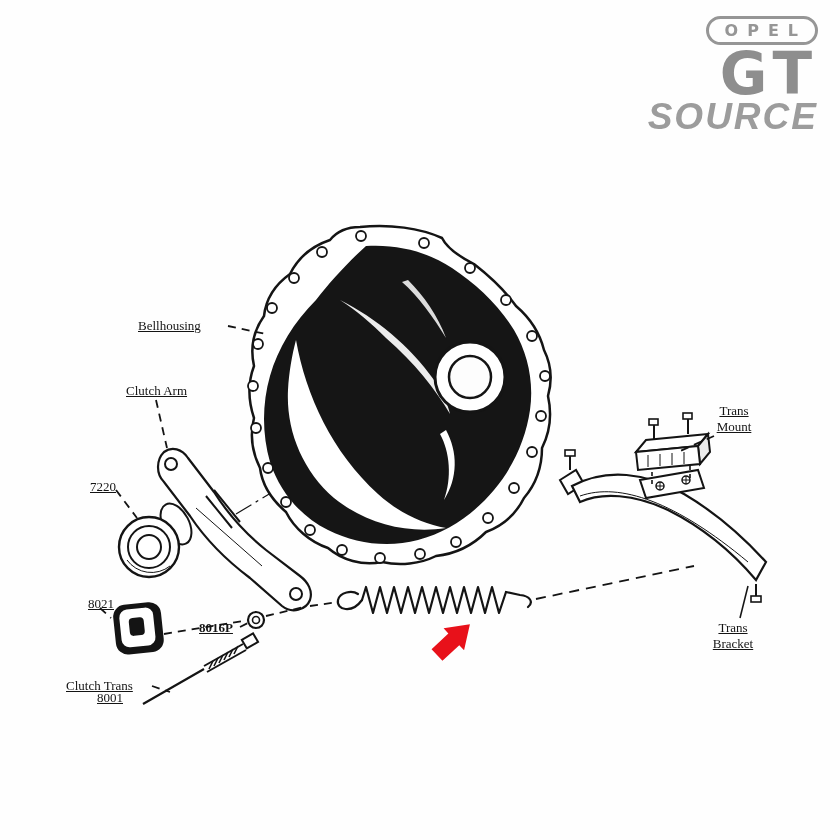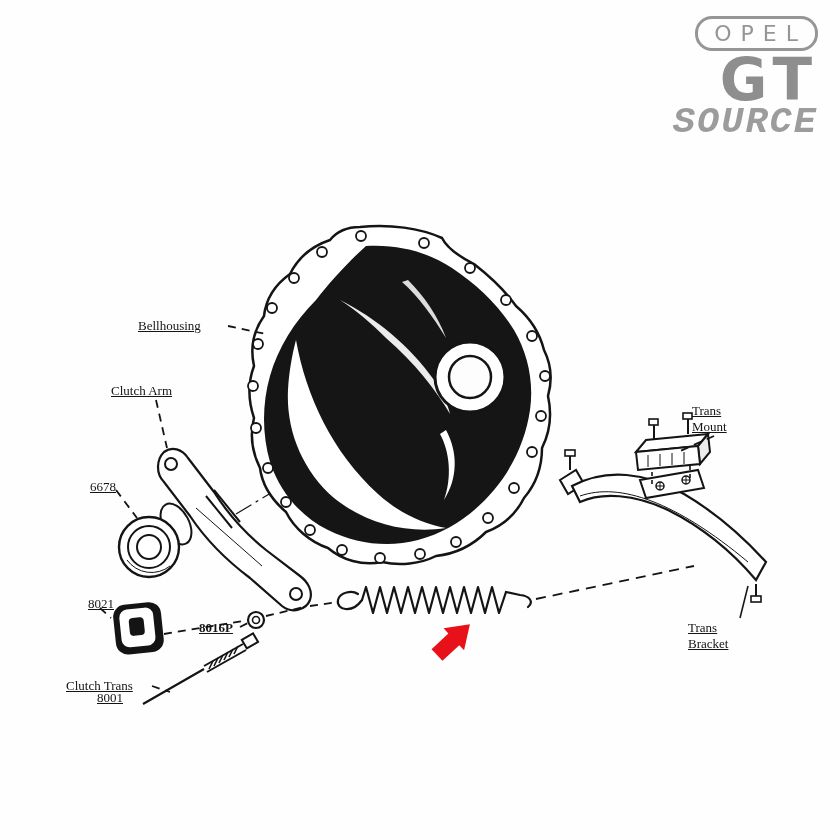--- a/index.html
+++ b/index.html
@@ -12,37 +12,37 @@
   .stage{
     position:relative;width:840px;height:840px;background:var(--paper);
     font-family:"Liberation Serif",serif;color:var(--ink);overflow:hidden;
   }
   svg{position:absolute;left:0;top:0;}
   .label{
     position:absolute;font-size:13px;line-height:1.2;color:var(--ink);
     white-space:nowrap;
     text-decoration:underline;
   }
-  .label.center{white-space:normal;}
+  .label.center{text-align:center;white-space:normal;}
   .logo{
     position:absolute;top:16px;right:22px;text-align:right;
     font-family:"DejaVu Sans",sans-serif;color:var(--logo-gray);
     user-select:none;
   }
   .badge{
     display:inline-block;border:3px solid var(--logo-gray);border-radius:17px;
-    padding:2px 8px 2px 16px;font-size:22px;font-weight:normal;letter-spacing:9px;
+    padding:2px 8px 2px 16px;font-size:16px;font-weight:bold;letter-spacing:9px;
     color:var(--logo-gray);
   }
   .gt{
     font-size:58px;font-weight:800;letter-spacing:6px;line-height:0.95;
     color:#8e8e8e;margin-top:2px;
   }
   .source{
-    font-family:Liberation Mono, monospace;font-style:italic;font-weight:bold;
+    font-family:Liberation Sans, sans-serif;font-style:italic;font-weight:bold;
     font-size:37px;letter-spacing:2px;color:#9c9c9c;margin-top:-4px;line-height:1;text-align:right;
   }
 </style>
 </head>
 <body>
 
 <div class="stage">
 
   <svg width="840" height="840" viewBox="0 0 840 840">
 
@@ -171,22 +171,22 @@
       <path d="M 152 686 L 170 692"></path>
     </g>
     <path d="M 740 618 L 748 586" stroke="var(--ink)" stroke-width="1.5" fill="none"></path>
 
     <g transform="translate(437,655) rotate(-43)">
       <polygon points="0,-8 23,-8 23,-15 45,0 23,15 23,8 0,8" fill="var(--accent)"></polygon>
     </g>
   </svg>
 
   <div class="label" style="left:138px;top:318px;">Bellhousing</div>
-  <div class="label" style="left:111px;top:383px;">Clutch Arm</div>
-  <div class="label" style="left:90px;top:479px;">6678</div>
+  <div class="label" style="left:126px;top:383px;">Clutch Arm</div>
+  <div class="label" style="left:90px;top:479px;">7220</div>
   <div class="label" style="left:76px;top:596px;margin-left:12px;">8021</div>
   <div class="label" style="left:199px;top:620px;font-weight:bold;">8016P</div>
   <div class="label" style="left:66px;top:678px;">Clutch Trans</div>
   <div class="label" style="left:97px;top:690px;">8001</div>
 
   <div class="label center" style="left:692px;top:403px;width:84px;">
     <div>Trans</div>
     <div>Mount</div>
   </div>
   <div class="label center" style="left:688px;top:620px;width:90px;">

